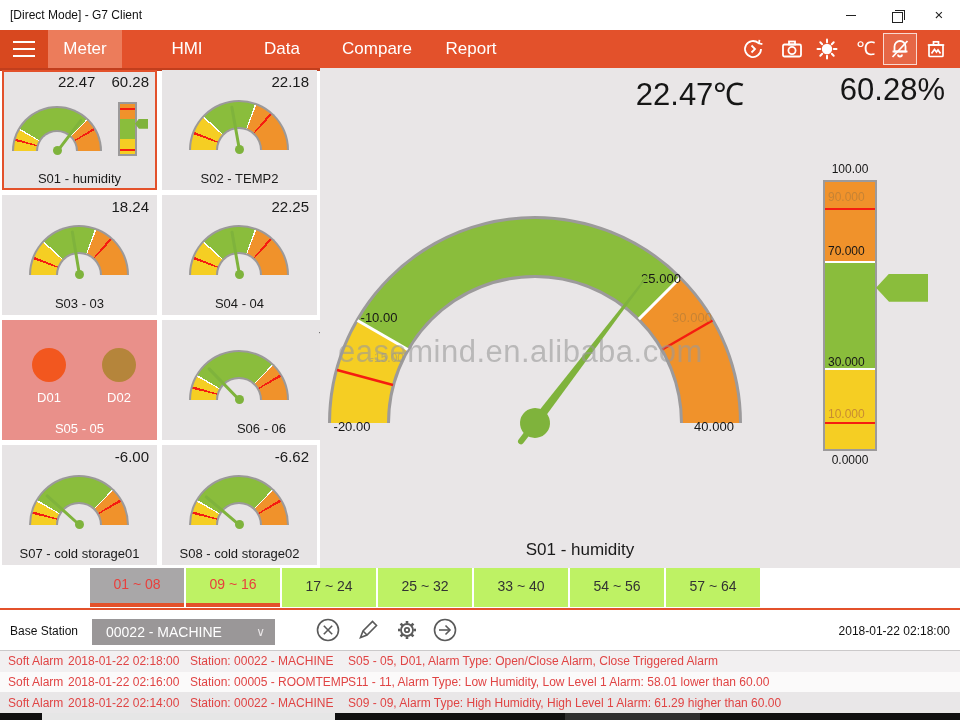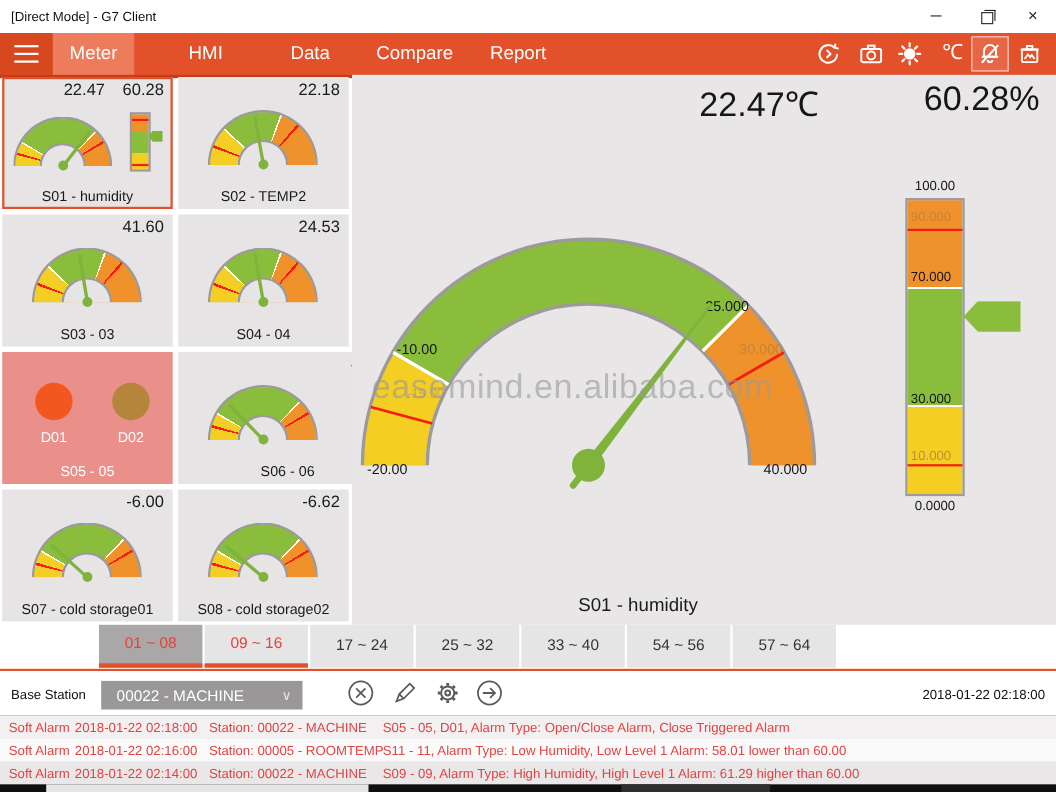--- a/index.html
+++ b/index.html
@@ -67,21 +67,21 @@
   .station-label{font-size:17px;color:#1a1a1a;text-align:center;}
   .bar-label{font-size:12px;color:#161616;}
   .bar-label.faint{color:#C08136;opacity:.85;}
   .vbar{left:823px;top:180px;width:54px;height:271px;border:2px solid #9C9A9B;box-sizing:border-box;
         background:linear-gradient(to bottom,#F0922B 0 29.6%,#fff 29.6% 30.4%,#8ABD3C 30.4% 69.6%,#fff 69.6% 70.4%,#F5CE23 70.4% 100%);}
   .vbar-arrow{left:876px;width:52px;height:28px;background:#8ABD3C;
         clip-path:polygon(0 50%,25% 0,100% 0,100% 100%,25% 100%);}
 
   
   .group-tabs{left:90px;top:568px;display:flex;gap:2px;}
-  .gtab{width:94px;height:39px;line-height:37px;text-align:center;background:#e5e5e5;color:#333;
+  .gtab{width:94px;height:39px;line-height:37px;text-align:center;background:#bef264;color:#333;
         font-size:14px;cursor:pointer;box-sizing:border-box;}
   .gtab.alarm{color:#E8403C;border-bottom:4px solid #E3512B;line-height:33px;}
   .gtab.sel{background:#A9A7A8;}
   .sep-line{left:0;top:608px;width:960px;height:2px;background:#E3512B;}
 
   
   .station-bar{left:0;top:610px;width:960px;height:40px;background:#fff;}
   .bs-label{left:10px;top:14px;font-size:12px;color:#111;}
   .bs-dropdown{left:92px;top:9px;width:183px;height:26px;background:#9A9798;color:#fff;font-size:14px;
                line-height:26px;padding-left:14px;box-sizing:border-box;cursor:pointer;}
@@ -206,34 +206,34 @@
     <div class="mini-arc arcB"></div>
       <div class="mini-hole" style="width:46px;height:23px;"></div>
     <div class="mini-needle" style="height: 45px; transform: rotate(-10.152deg);"></div>
       <div class="mini-pivot"></div>
   </div>
   <div class="tile-label">S02 - TEMP2</div>
 </div>
 
 <div class="abs tile" style="left:2px;top:195px;">
   <div class="tile-values">
-      <span>41.60</span>
+      <span>18.24</span>
     </div>
   <div class="mini-gauge" style="left:27px;top:30px;width:100px;height:50px;">
     <div class="mini-arc arcB"></div>
       <div class="mini-hole" style="width:46px;height:23px;"></div>
     <div class="mini-needle" style="height: 45px; transform: rotate(-9.468deg);"></div>
       <div class="mini-pivot"></div>
   </div>
   <div class="tile-label">S03 - 03</div>
 </div>
 
 <div class="abs tile" style="left:162px;top:195px;">
   <div class="tile-values">
-      <span>24.53</span>
+      <span>22.25</span>
     </div>
   <div class="mini-gauge" style="left:27px;top:30px;width:100px;height:50px;">
     <div class="mini-arc arcB"></div>
       <div class="mini-hole" style="width:46px;height:23px;"></div>
     <div class="mini-needle" style="height: 45px; transform: rotate(-9.9deg);"></div>
       <div class="mini-pivot"></div>
   </div>
   <div class="tile-label">S04 - 04</div>
 </div>
 

